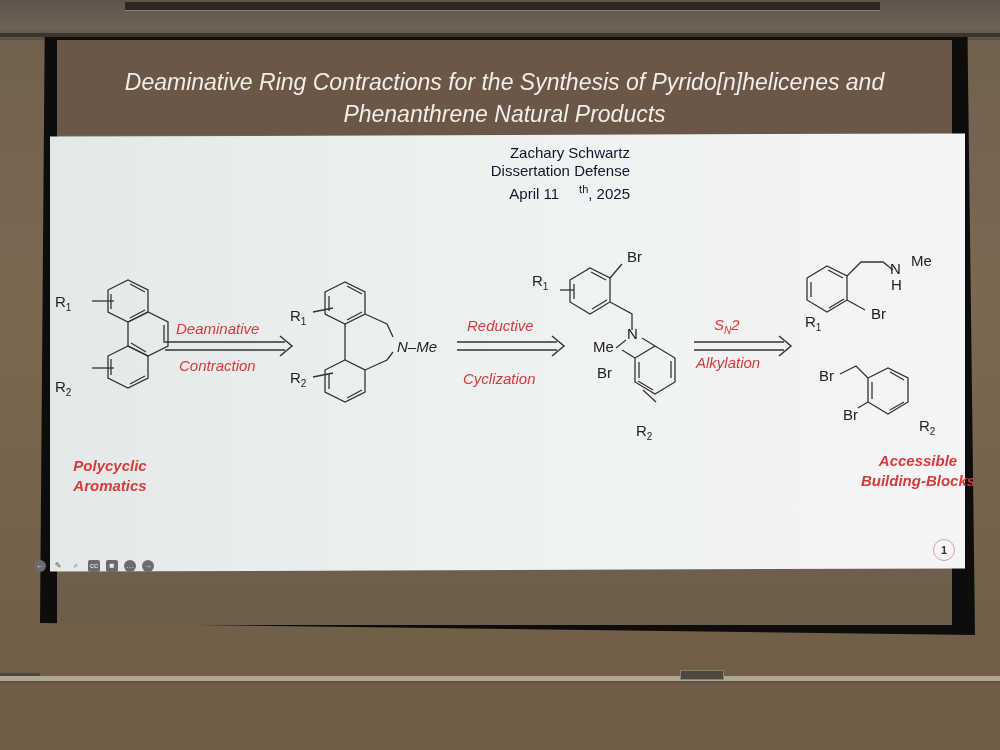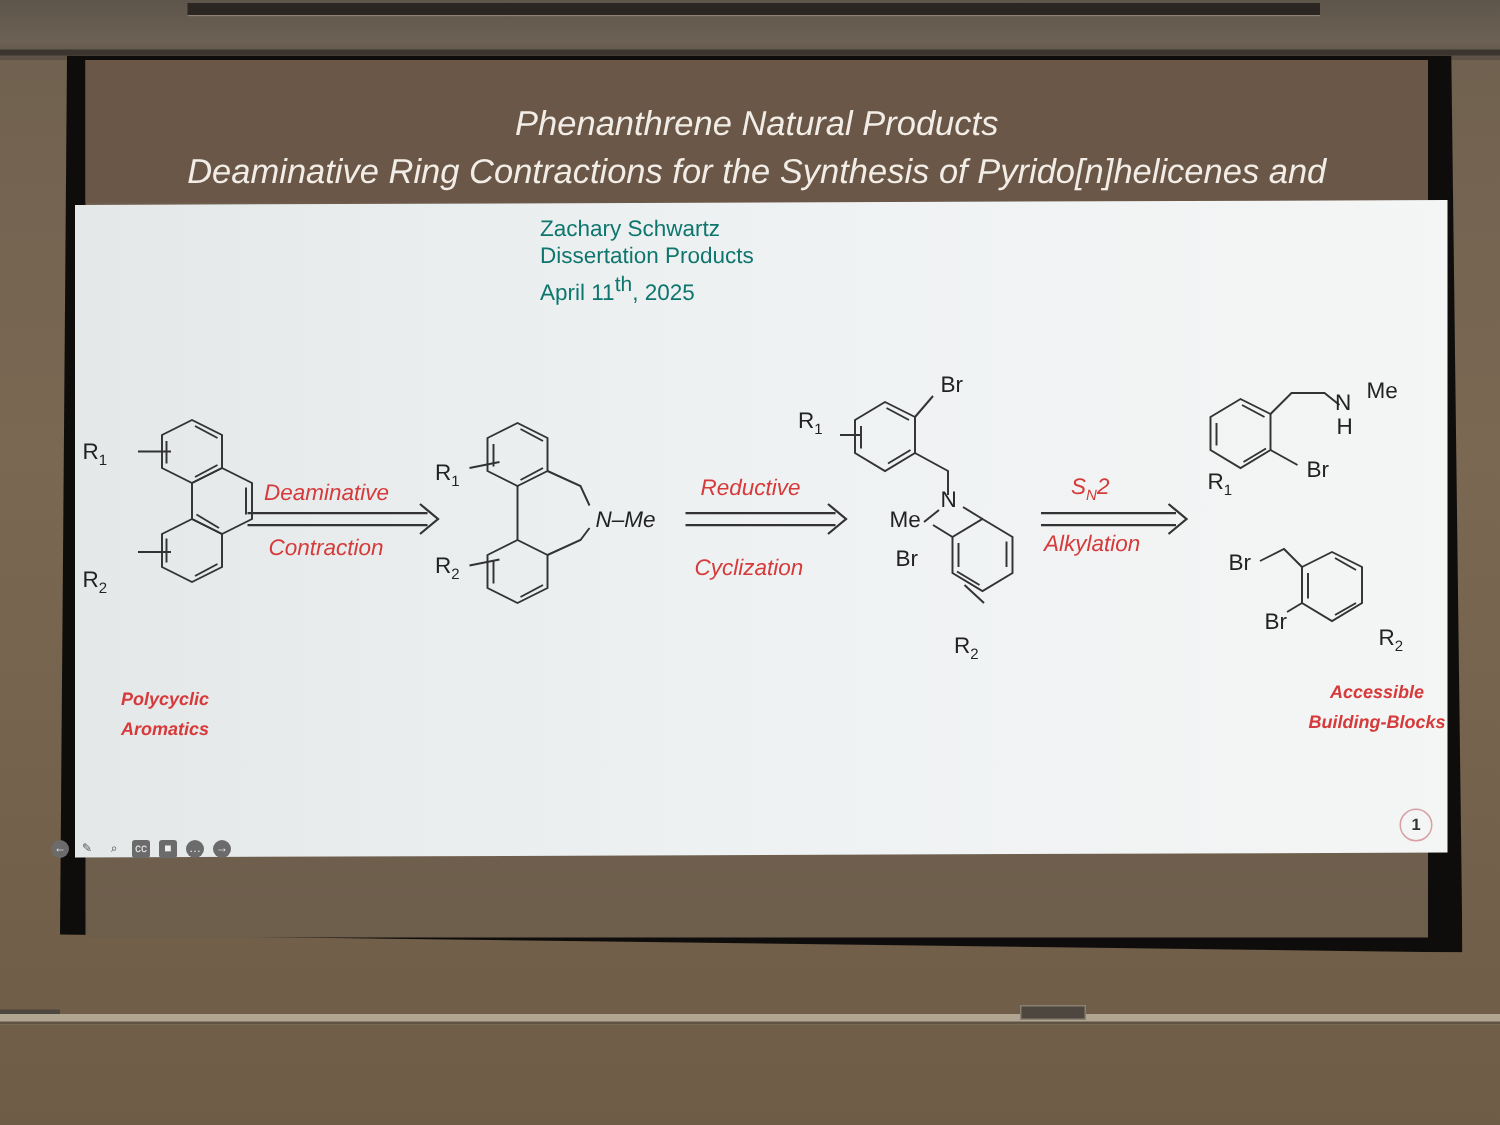--- a/index.html
+++ b/index.html
@@ -27,25 +27,25 @@
   }
   .slide-title {
     position:absolute; left:57px; top:66px; width:895px; text-align:center;
     color:#f2ede6; font-style:italic; font-size:23px; line-height:32px;
   }
   .slide-body {
     position:absolute; left:50px; top:135px; width:915px; height:435px;
     background: linear-gradient(90deg,#e4e8e9 0%,#eef1f2 45%,#f4f5f5 100%);
     transform: skewY(-0.2deg);
   }
-  .subtitle { position:absolute; left:360px; top:144px; width:270px; text-align:left;
-    color:#0f766e; font-size:15px; line-height:18px; }
-  .subtitle sup { font-size:14px; }
+  .subtitle { position:absolute; left:360px; top:144px; width:270px; text-align:right;
+    color:#0f172a; font-size:15px; line-height:18px; }
+  .subtitle sup { font-size:11px;margin-left:20px; }
   .red-label { position:absolute; color:#d63a3a; font-style:italic; font-size:15px; }
-  .red-bold { position:absolute; color:#d63a3a; font-style:italic; font-weight:bold; font-size:12px; line-height:20px; text-align:center; }
+  .red-bold { position:absolute; color:#d63a3a; font-style:italic; font-weight:bold; font-size:15px; line-height:20px; text-align:center; }
   .mol-label { position:absolute; color:#222; font-size:15px; }
   .mol-label sub { font-size:10px; }
   svg.mol { position:absolute; overflow:visible; }
   .toolbar { position:absolute; left:34px; top:559px; height:14px; display:flex; gap:6px; align-items:center; }
   .tb-icon { width:12px; height:12px; border-radius:50%; background:#6b6b6b; color:#eee; font-size:8px; line-height:12px; text-align:center; }
   .tb-sq { border-radius:2px; }
   .page-num { position:absolute; left:933px; top:539px; width:20px; height:20px; border:1px solid #d8a0a6; border-radius:50%;
     color:#333; font-size:11px; font-weight:bold; text-align:center; line-height:20px; }
   .chalk-rail { position:absolute; left:0; top:676px; width:1000px; height:5px; background:#b2a692; border-bottom:2px solid #5f5343; }
   .rail-clip { position:absolute; left:680px; top:670px; width:42px; height:8px; background:#4e4740; border:1px solid #8a8070; }
@@ -57,29 +57,29 @@
 <div class="ceiling">
   <div class="ceiling-rail"></div>
   <div class="ceiling-edge"></div>
 </div>
 
 <div class="screen-frame"></div>
 <div class="screen-surface"></div>
 
 <div class="slide-header"></div>
 <div class="slide-title">
+  <div>Deaminative Ring Contractions for the Synthesis of Pyrido[n]helicenes and</div>
   <div>Phenanthrene Natural Products</div>
-  <div>Deaminative Ring Contractions for the Synthesis of Pyrido[n]helicenes and</div>
 </div>
 
 <div class="slide-body"></div>
 
 <div class="subtitle">
   <div>Zachary Schwartz</div>
-  <div>Dissertation Products</div>
+  <div>Dissertation Defense</div>
   <div><span>April 11</span><sup>th</sup><span>, 2025</span></div>
 </div>
 
 <svg class="mol" style="left:80px;top:280px;" width="90" height="140" viewBox="0 0 90 140" stroke="#333" stroke-width="1.3" fill="none">
 
   <polygon points="28,10 48,0 68,10 68,32 48,42 28,32"></polygon>
   <line x1="31" y1="14" x2="31" y2="29"></line>
     <line x1="50" y1="4" x2="65" y2="12"></line>
     <line x1="50" y1="38" x2="65" y2="30"></line>
 

